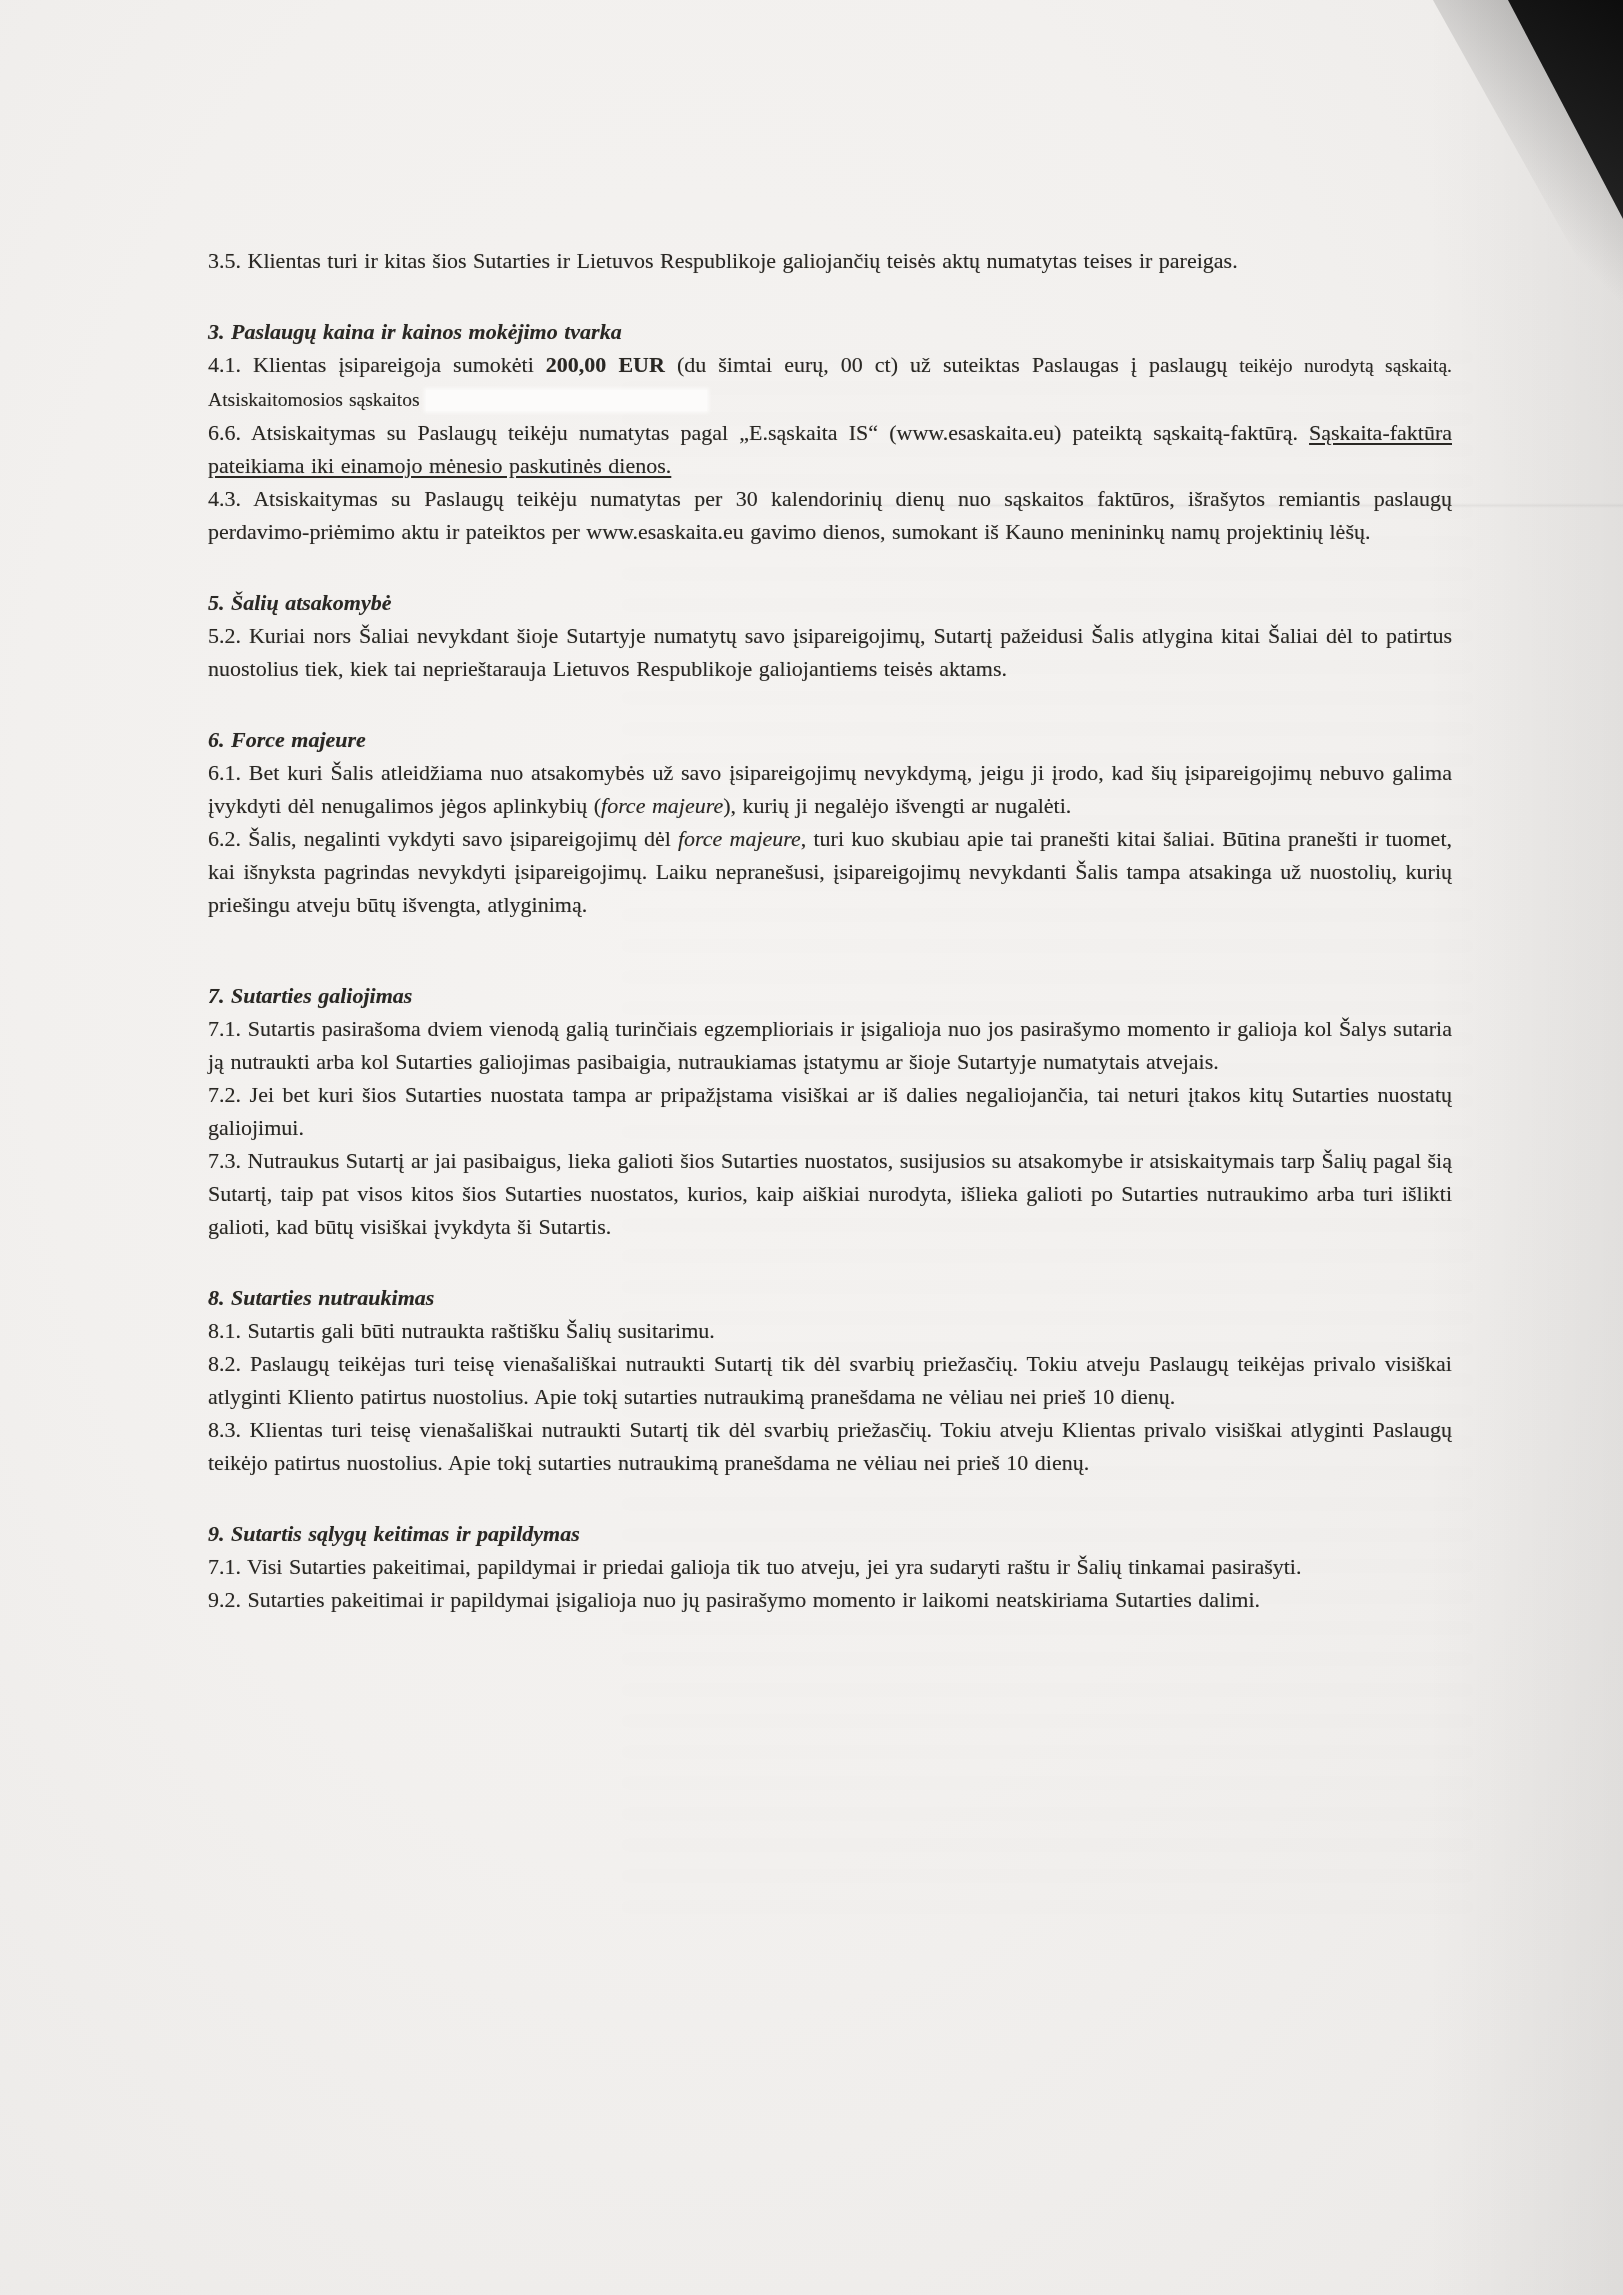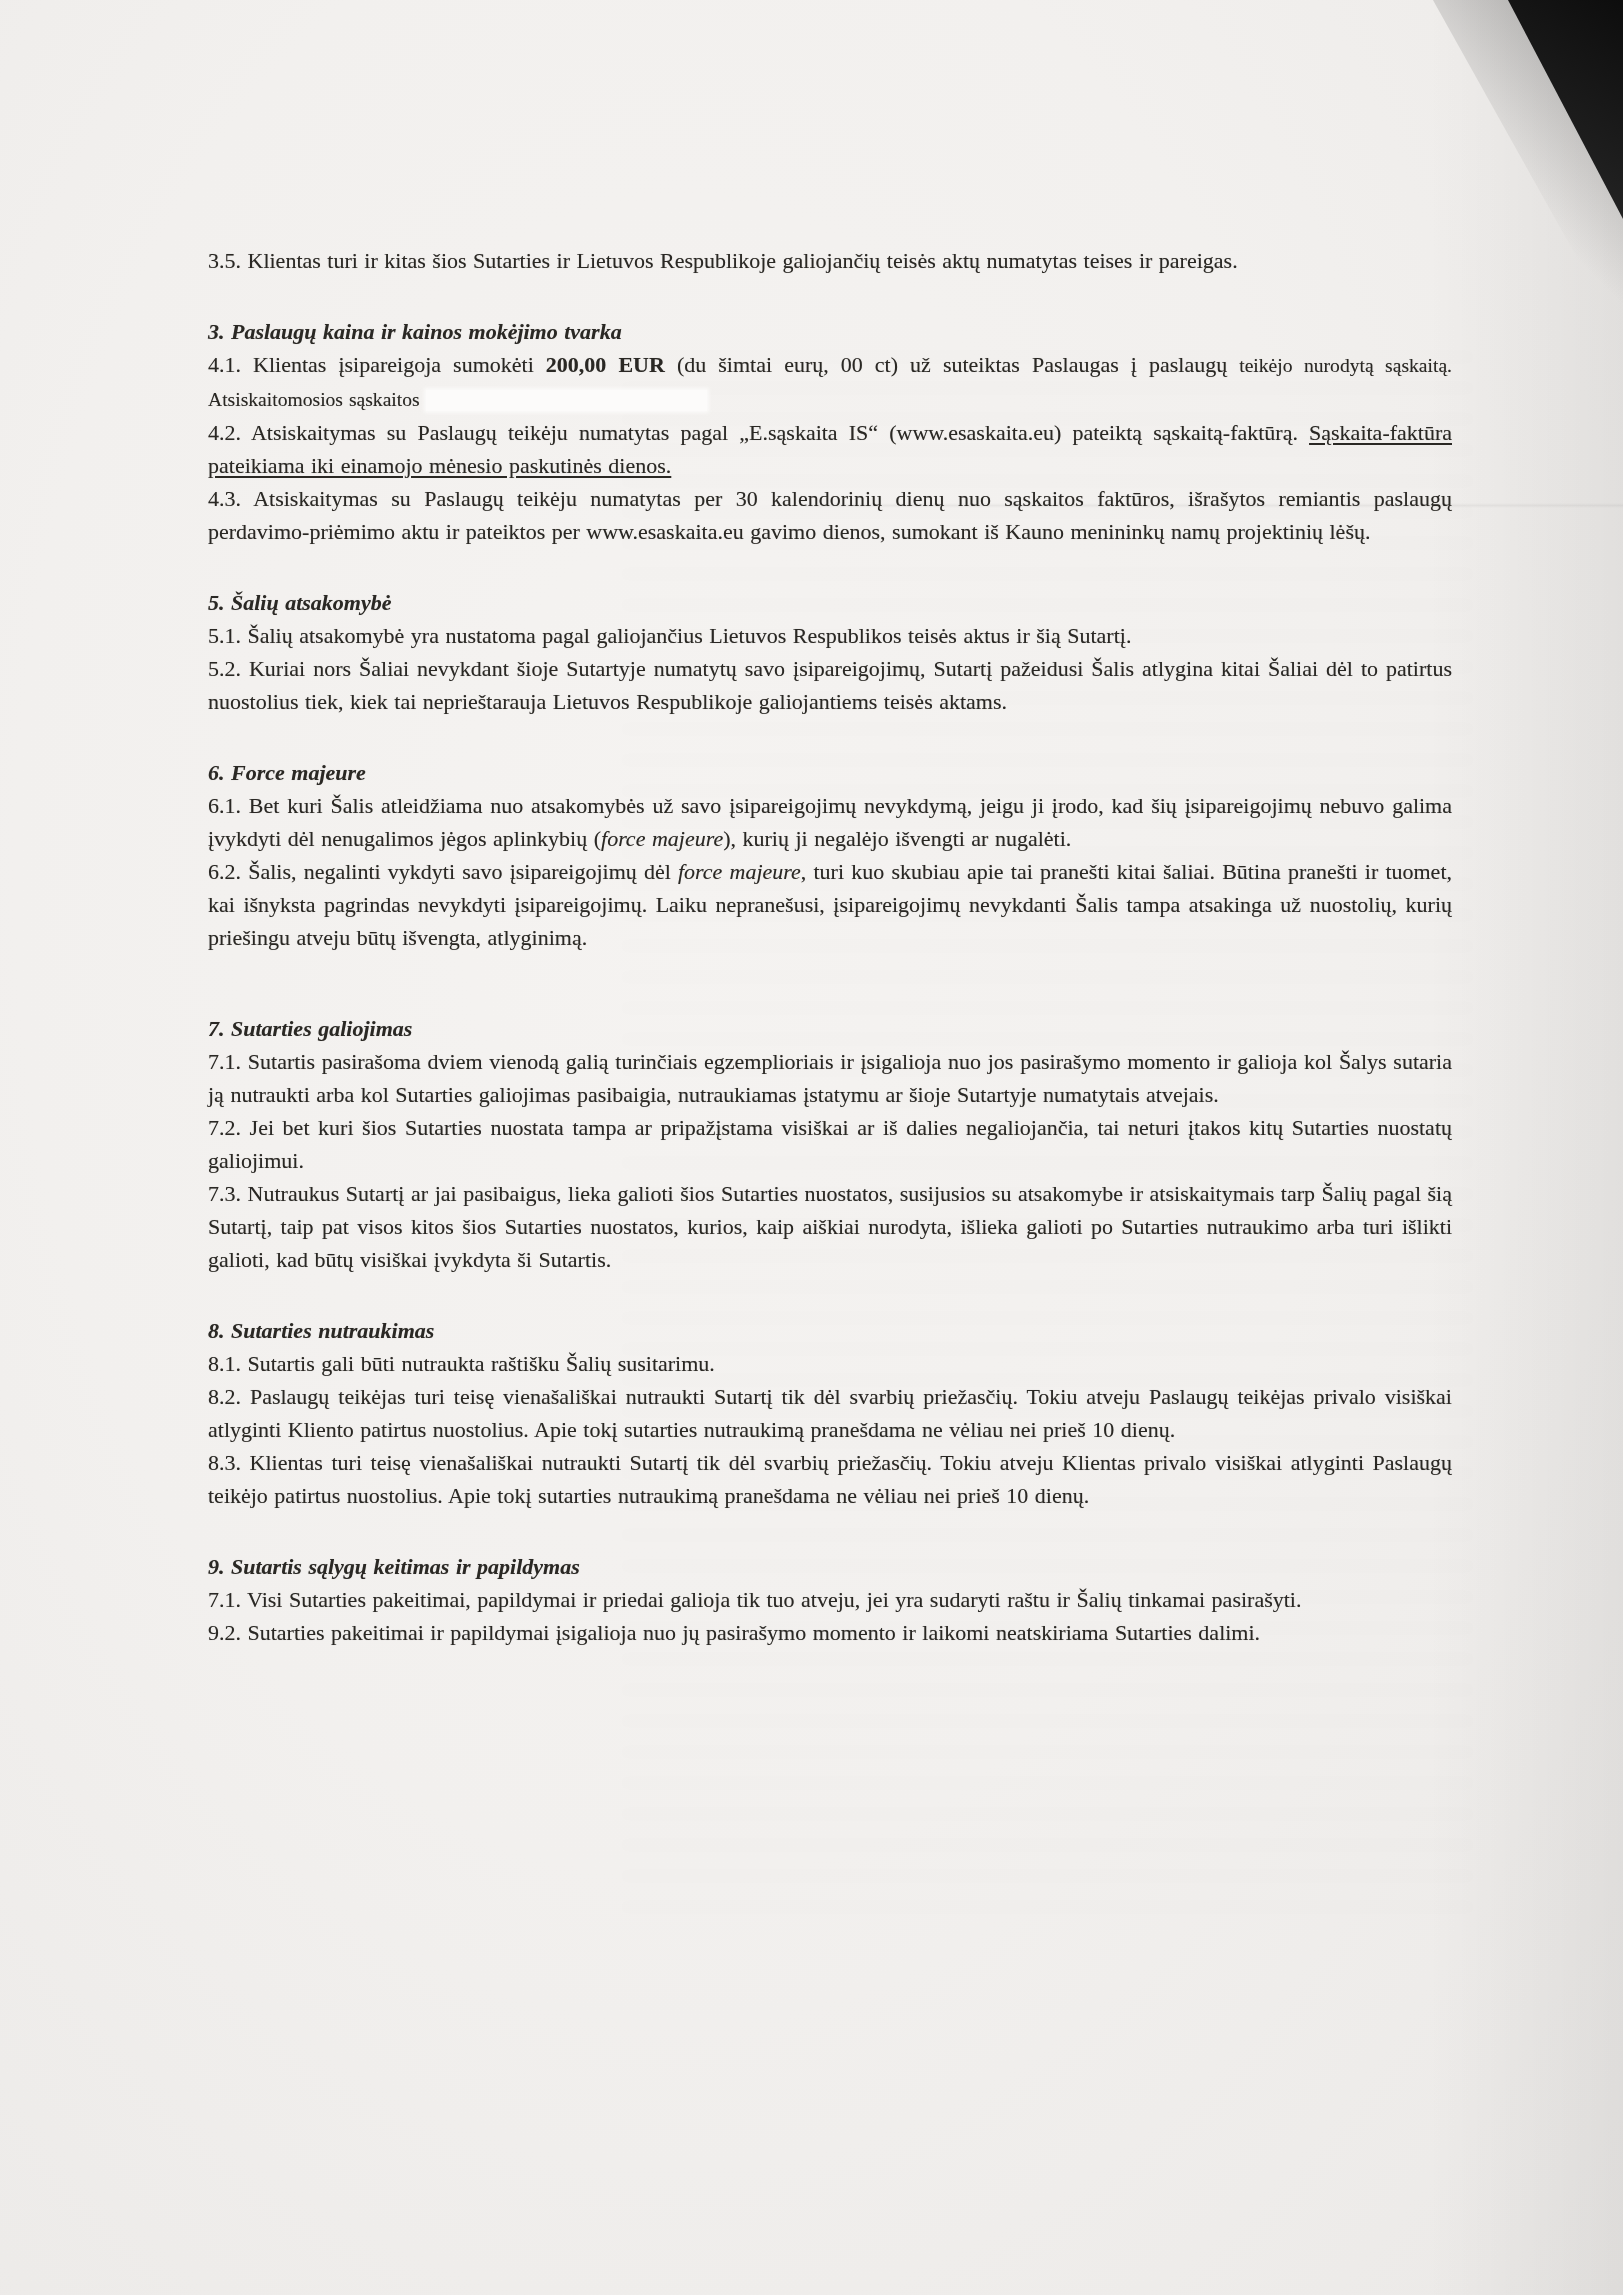--- a/index.html
+++ b/index.html
@@ -86,30 +86,29 @@
   <div class="corner-fold" data-interactable="false"></div>
 
   <div class="content" data-interactable="false">
     <p class="clause" data-interactable="false"><span data-interactable="false">3.5. Klientas turi ir kitas šios Sutarties ir Lietuvos Respublikoje galiojančių teisės aktų numatytas teises ir pareigas.</span></p>
     <div data-interactable="false" id="sections-host">
   <section class="section" data-interactable="false">
     <h2 class="heading" data-interactable="false">3. Paslaugų kaina ir kainos mokėjimo tvarka</h2>
     <div class="clauses" data-interactable="false">
   <p class="clause" data-interactable="false"><span data-interactable="false">4.1. Klientas įsipareigoja sumokėti </span><span data-interactable="false" class="b">200,00 EUR</span><span data-interactable="false"> (du šimtai eurų, 00 ct) už suteiktas Paslaugas į paslaugų </span><span data-interactable="false" class="sm">teikėjo nurodytą sąskaitą. Atsiskaitomosios sąskaitos </span><span data-interactable="false" class="redact" style="width: 281px;"></span></p>
 
-  <p class="clause" data-interactable="false"><span data-interactable="false">4.2. Atsiskaitymas su Paslaugų teikėju numatytas pagal „E.sąskaita IS“ (www.esaskaita.eu) pateiktą sąskaitą-faktūrą. </span><span data-interactable="false" class="u">Sąskaita-faktūra pateikiama iki einamojo mėnesio paskutinės dienos.</span></p>
+  <p class="clause" data-interactable="false"><span data-interactable="false">6.6. Atsiskaitymas su Paslaugų teikėju numatytas pagal „E.sąskaita IS“ (www.esaskaita.eu) pateiktą sąskaitą-faktūrą. </span><span data-interactable="false" class="u">Sąskaita-faktūra pateikiama iki einamojo mėnesio paskutinės dienos.</span></p>
 
   <p class="clause" data-interactable="false"><span data-interactable="false">4.3. Atsiskaitymas su Paslaugų teikėju numatytas per 30 kalendorinių dienų nuo sąskaitos faktūros, išrašytos remiantis paslaugų perdavimo-priėmimo aktu ir pateiktos per www.esaskaita.eu gavimo dienos, sumokant iš Kauno menininkų namų projektinių lėšų.</span></p>
 </div>
   </section>
 
   <section class="section" data-interactable="false">
     <h2 class="heading" data-interactable="false">5. Šalių atsakomybė</h2>
     <div class="clauses" data-interactable="false">
-  <p class="clause" data-interactable="false"><span data-interactable="false">5.1. Šalių atsakomybė yra nustatoma pagal galiojančius Lietuvos Respublikos teisės aktus ir šią Sutartį.</span></p>
 
   <p class="clause" data-interactable="false"><span data-interactable="false">5.2. Kuriai nors Šaliai nevykdant šioje Sutartyje numatytų savo įsipareigojimų, Sutartį pažeidusi Šalis atlygina kitai Šaliai dėl to patirtus nuostolius tiek, kiek tai neprieštarauja Lietuvos Respublikoje galiojantiems teisės aktams.</span></p>
 </div>
   </section>
 
   <section class="section" data-interactable="false">
     <h2 class="heading" data-interactable="false">6. Force majeure</h2>
     <div class="clauses" data-interactable="false">
   <p class="clause" data-interactable="false"><span data-interactable="false">6.1. Bet kuri Šalis atleidžiama nuo atsakomybės už savo įsipareigojimų nevykdymą, jeigu ji įrodo, kad šių įsipareigojimų nebuvo galima įvykdyti dėl nenugalimos jėgos aplinkybių (</span><span data-interactable="false" class="i">force majeure</span><span data-interactable="false">), kurių ji negalėjo išvengti ar nugalėti.</span></p>
 

